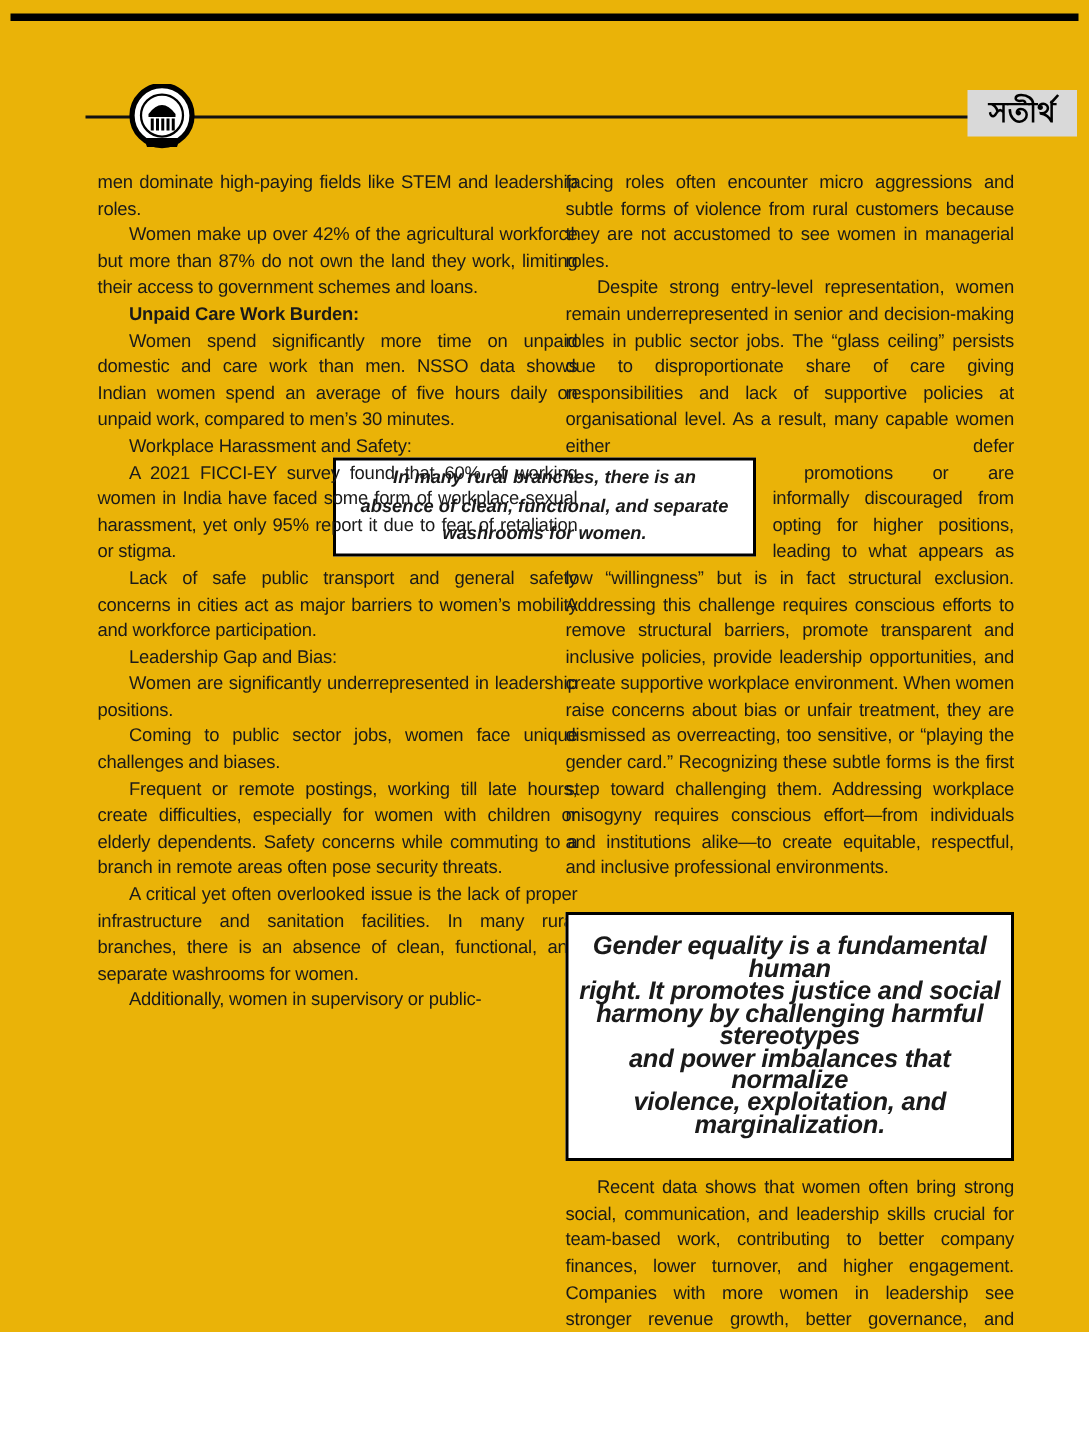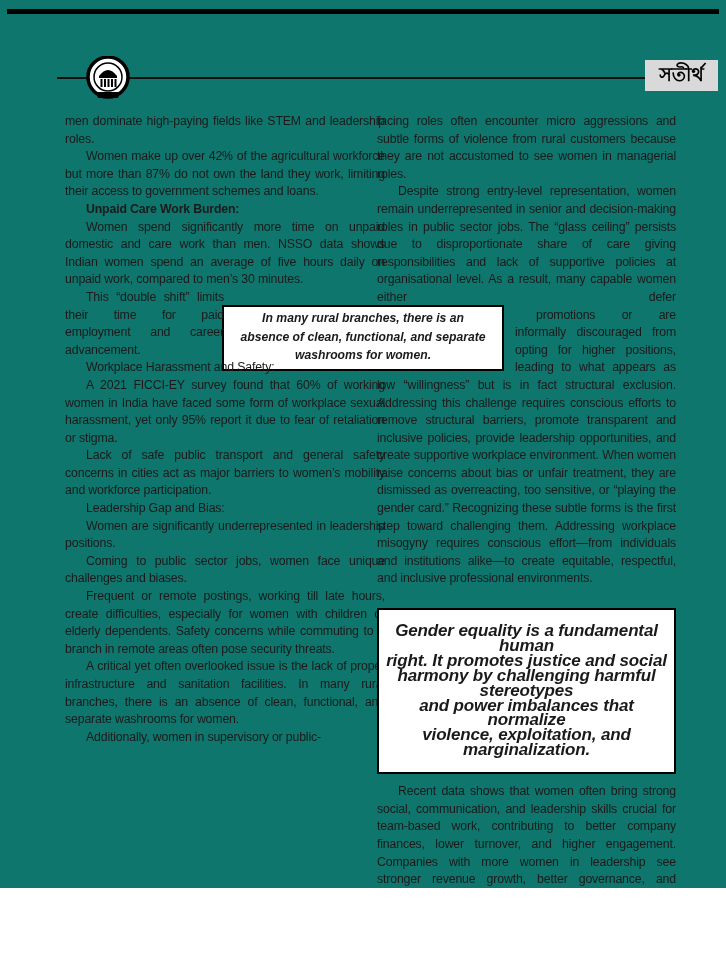--- a/index.html
+++ b/index.html
@@ -1,17 +1,17 @@
 <!DOCTYPE html>
 <html><head>
 <meta charset="utf-8">
 <style>
   html,body{margin:0;padding:0;background:#fff;}
   .page{
-    position:relative;width:726px;height:888px;background:#0f766e;
+    position:relative;width:726px;height:888px;background:#eab308;
     font-family:"Liberation Sans","DejaVu Sans",sans-serif;
     color:#1a1a1a;overflow:hidden;
   }
   .edge-bar{position:absolute;left:7px;width:712px;height:5px;background:#000;}
   .edge-bar.top{top:9px;}
   .edge-bar.bottom{top:948px;}
 
   .header-rule{position:absolute;left:57px;top:77px;width:591px;height:2px;background:#111;}
   .logo{position:absolute;left:86px;top:56px;width:44px;height:46px;}
   .masthead-box{
@@ -83,21 +83,20 @@
     <span class="quote-text">In many rural branches, there is an
 absence of clean, functional, and separate
 washrooms for women.</span>
   </div>
 
   <div class="col col-left">
     <p class="noindent"><span>men dominate high-paying fields like STEM and leadership roles.</span></p>
     <p><span>Women make up over 42% of the agricultural workforce but more than 87% do not own the land they work, limiting their access to government schemes and loans.</span></p>
     <p class="bold"><span>Unpaid Care Work Burden:</span></p>
     <p><span>Women spend significantly more time on unpaid domestic and care work than men. NSSO data shows Indian women spend an average of five hours daily on unpaid work, compared to men’s 30 minutes.</span></p>
-    <p><span class="cut-r"></span><span>This “double shift” limits their time for paid employment and career advancement.</span></p>
     <p><span>Workplace Harassment and Safety:</span></p>
     <p><span>A 2021 FICCI-EY survey found that 60% of working women in India have faced some form of workplace sexual harassment, yet only 95% report it due to fear of retaliation or stigma.</span></p>
     <p><span>Lack of safe public transport and general safety concerns in cities act as major barriers to women’s mobility and workforce participation.</span></p>
     <p><span>Leadership Gap and Bias:</span></p>
     <p><span>Women are significantly underrepresented in leadership positions.</span></p>
     <p><span>Coming to public sector jobs, women face unique challenges and biases.</span></p>
     <p><span>Frequent or remote postings, working till late hours, create difficulties, especially for women with children or elderly dependents. Safety concerns while commuting to a branch in remote areas often pose security threats.</span></p>
     <p><span>A critical yet often overlooked issue is the lack of proper infrastructure and sanitation facilities. In many rural branches, there is an absence of clean, functional, and separate washrooms for women.</span></p>
     <p><span>Additionally, women in supervisory or public-</span></p>
   </div>

